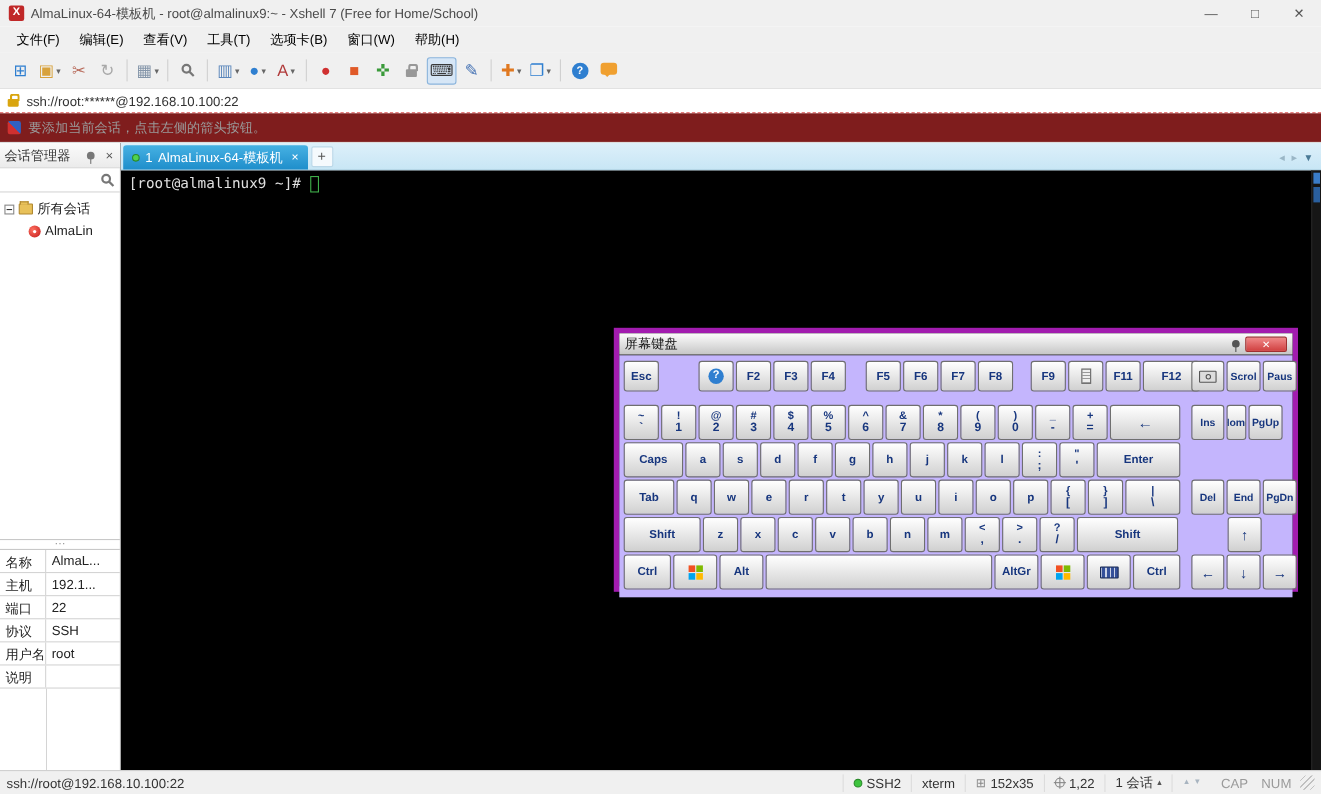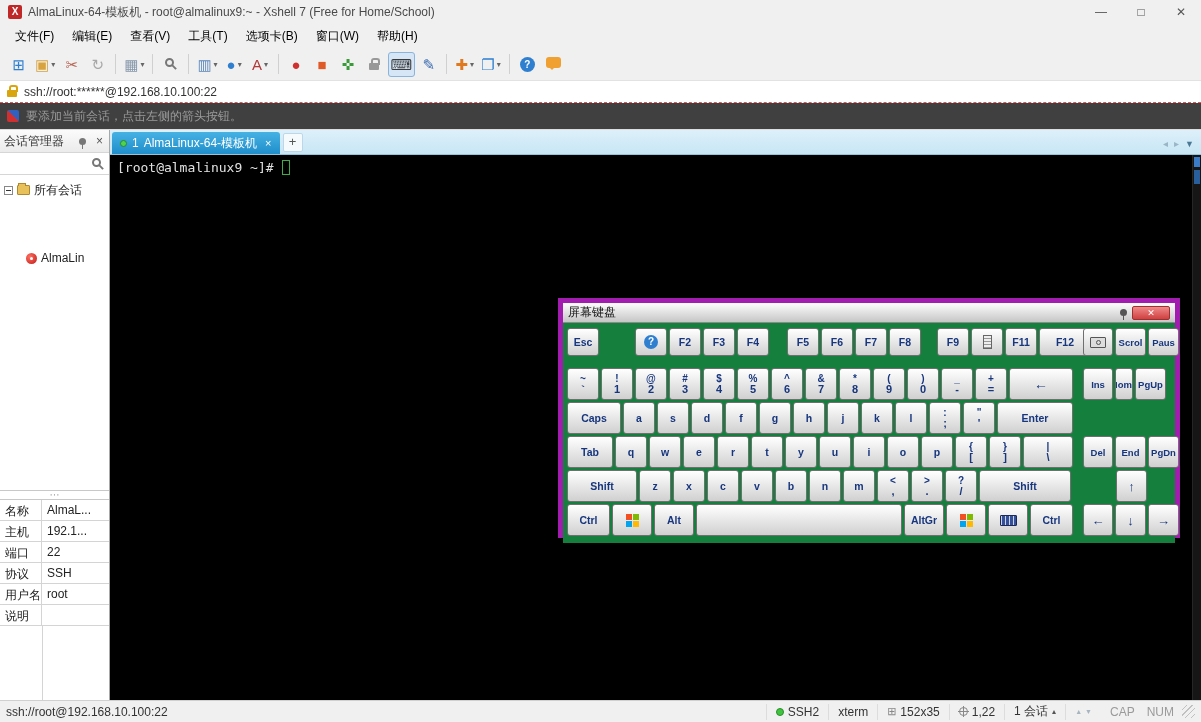--- a/index.html
+++ b/index.html
@@ -33,39 +33,39 @@
   .magi::after { content:""; position:absolute; width:6px; height:2px; background:#777; transform:rotate(45deg); right:-5px; bottom:-3px; }
   .bubblei { width:15px; height:11px; border-radius:3px; position:relative; margin-bottom:3px; }
   .bubblei::after { content:""; position:absolute; left:3px; bottom:-5px; border:3px solid transparent; border-top-color:currentColor; }
 
   
   .addressbar { height:22px; background:#fff; border-bottom:1px dashed #e05555; display:flex; align-items:center; padding:0 7px; gap:7px; flex:none; }
   .addr-lock { color:#d9a50f; }
   .addr-input { border:none; outline:none; flex:1; font-size:12px; color:#333; font-family:"Liberation Sans",sans-serif; background:transparent; }
 
   
-  .infobar { height:27px; background:#404040; border-bottom:1px solid #ddd; display:flex; align-items:center; padding:0 7px; gap:7px; flex:none; }
+  .infobar { height:27px; background:#7f1d1d; border-bottom:1px solid #ddd; display:flex; align-items:center; padding:0 7px; gap:7px; flex:none; }
   .info-flag { width:12px; height:12px; border-radius:2px; background:linear-gradient(45deg,#d03030 50%,#3060c0 50%); flex:none; }
   .info-text { font-size:12px; color:#9a9a9a; }
 
   
   .main { flex:1; display:flex; min-height:0; }
 
   
   .sidebar { width:110px; flex:none; border-right:1px solid #a8a8a8; background:#fff; display:flex; flex-direction:column; }
   .sb-header { height:23px; background:linear-gradient(#fbfbfb,#ebebeb); border-bottom:1px solid #d6d6d6; display:flex; align-items:center; padding:0 4px; gap:4px; flex:none; }
   .sb-title { flex:1; font-size:12px; color:#333; white-space:nowrap; overflow:hidden; }
   .pini { width:7px; height:7px; border-radius:50%; background:#777; position:relative; flex:none; margin-right:4px; }
   .pini::after { content:""; position:absolute; top:6px; left:3px; width:1px; height:5px; background:#777; }
   .sb-close { font-size:12px; color:#555; padding:0 2px; }
   .sb-search { height:22px; border-bottom:1px solid #d6d6d6; display:flex; align-items:center; padding:0 5px; flex:none; }
   .sb-search-input { border:none; outline:none; flex:1; min-width:0; font-size:12px; background:transparent; }
   .sb-tree { padding:5px 2px; flex:none; }
   .tree-item { height:20px; display:flex; align-items:center; gap:4px; font-size:12px; color:#222; padding-left:2px; white-space:nowrap; overflow:hidden; }
-  .tree-item.child { padding-left:24px;margin-top:48px; }
+  .tree-item.child { padding-left:24px; }
   .expander { width:9px; height:9px; border:1px solid #888; background:#fff; position:relative; flex:none; }
   .expander::before { content:""; position:absolute; left:1px; right:1px; top:3px; height:1px; background:#333; }
   .foldi { width:13px; height:10px; background:#e8c15a; border:1px solid #b08830; border-radius:1px; position:relative; flex:none; }
   .foldi::before { content:""; position:absolute; top:-3px; left:0; width:6px; height:2px; background:#e8c15a; border:1px solid #b08830; border-bottom:none; }
   .alma-logo { width:11px; height:11px; border-radius:50%; background:radial-gradient(circle at 35% 35%, #ff7060, #c01818); position:relative; flex:none; }
   .alma-logo::after { content:""; position:absolute; left:4px; top:4px; width:3px; height:3px; border-radius:50%; background:#fff; }
   .sb-spacer { flex:1; }
   .sb-splitter { height:9px; border-top:1px solid #c8c8c8; display:flex; align-items:center; justify-content:center; flex:none; }
   .sb-splitter::before { content:"⋯"; color:#999; font-size:10px; line-height:4px; }
   .sb-props { border-top:1px solid #c8c8c8; flex:none; }
@@ -108,21 +108,21 @@
   .grip { width:13px; height:13px; margin-left:2px; background:repeating-linear-gradient(135deg, transparent 0 3px, #c0c0c0 3px 4px); }
 
   
   .osk { position:absolute; left:558px; top:298px; width:622px; height:240px; border:5px solid #a21caf; box-shadow:2px 3px 8px rgba(0,0,0,.55); display:flex; flex-direction:column; z-index:10; }
   .osk-titlebar { height:20px; flex:none; background:linear-gradient(#fdfdfd,#c6c6c6); border-bottom:1px solid #8a8a8a; display:flex; align-items:center; padding:0 5px; gap:5px; }
   .osk-title { flex:1; font-size:12px; color:#111; }
   .osk-pin { width:7px; height:7px; border-radius:50%; background:#555; position:relative; }
   .osk-pin::after { content:""; position:absolute; top:6px; left:3px; width:1px; height:5px; background:#555; }
   .osk-close { width:38px; height:14px; background:linear-gradient(#f08a8a,#d04040); border:1px solid #a03030; border-radius:2px; position:relative; }
   .osk-close::before { content:"✕"; position:absolute; left:0; top:0; width:100%; height:100%; color:#fff; font-size:9px; line-height:13px; text-align:center; }
-  .osk-body { flex:1; background:#15803d; padding:5px 4px; display:flex; flex-direction:column; }
+  .osk-body { flex:1; background:#c4b5fd; padding:5px 4px; display:flex; flex-direction:column; }
   .osk-row { height:32px; margin-bottom:2px; display:flex; flex:none; }
   .osk-row.r0 { height:28px; margin-bottom:12px; }
   .osk-main { width:508px; flex:none; display:flex; }
   .osk-nav { width:96px; flex:none; display:flex; margin-left:8px; }
   .kgap { flex:none; height:1px; }
   .key { flex:none; height:100%; margin-right:2px; background:linear-gradient(#ffffff,#d0d0d0); border:1px solid #6f6f6f; border-radius:3px; color:#17367e; display:flex; flex-direction:column; align-items:center; justify-content:center; font-weight:bold; overflow:hidden; }
   .osk-main .key:last-child, .osk-nav .key:last-child { margin-right:0; }
   .klabel { font-size:10.5px; line-height:11px; }
   .key-big .klabel { font-size:14px; }
   .k1 { font-size:10px; line-height:10px; }

